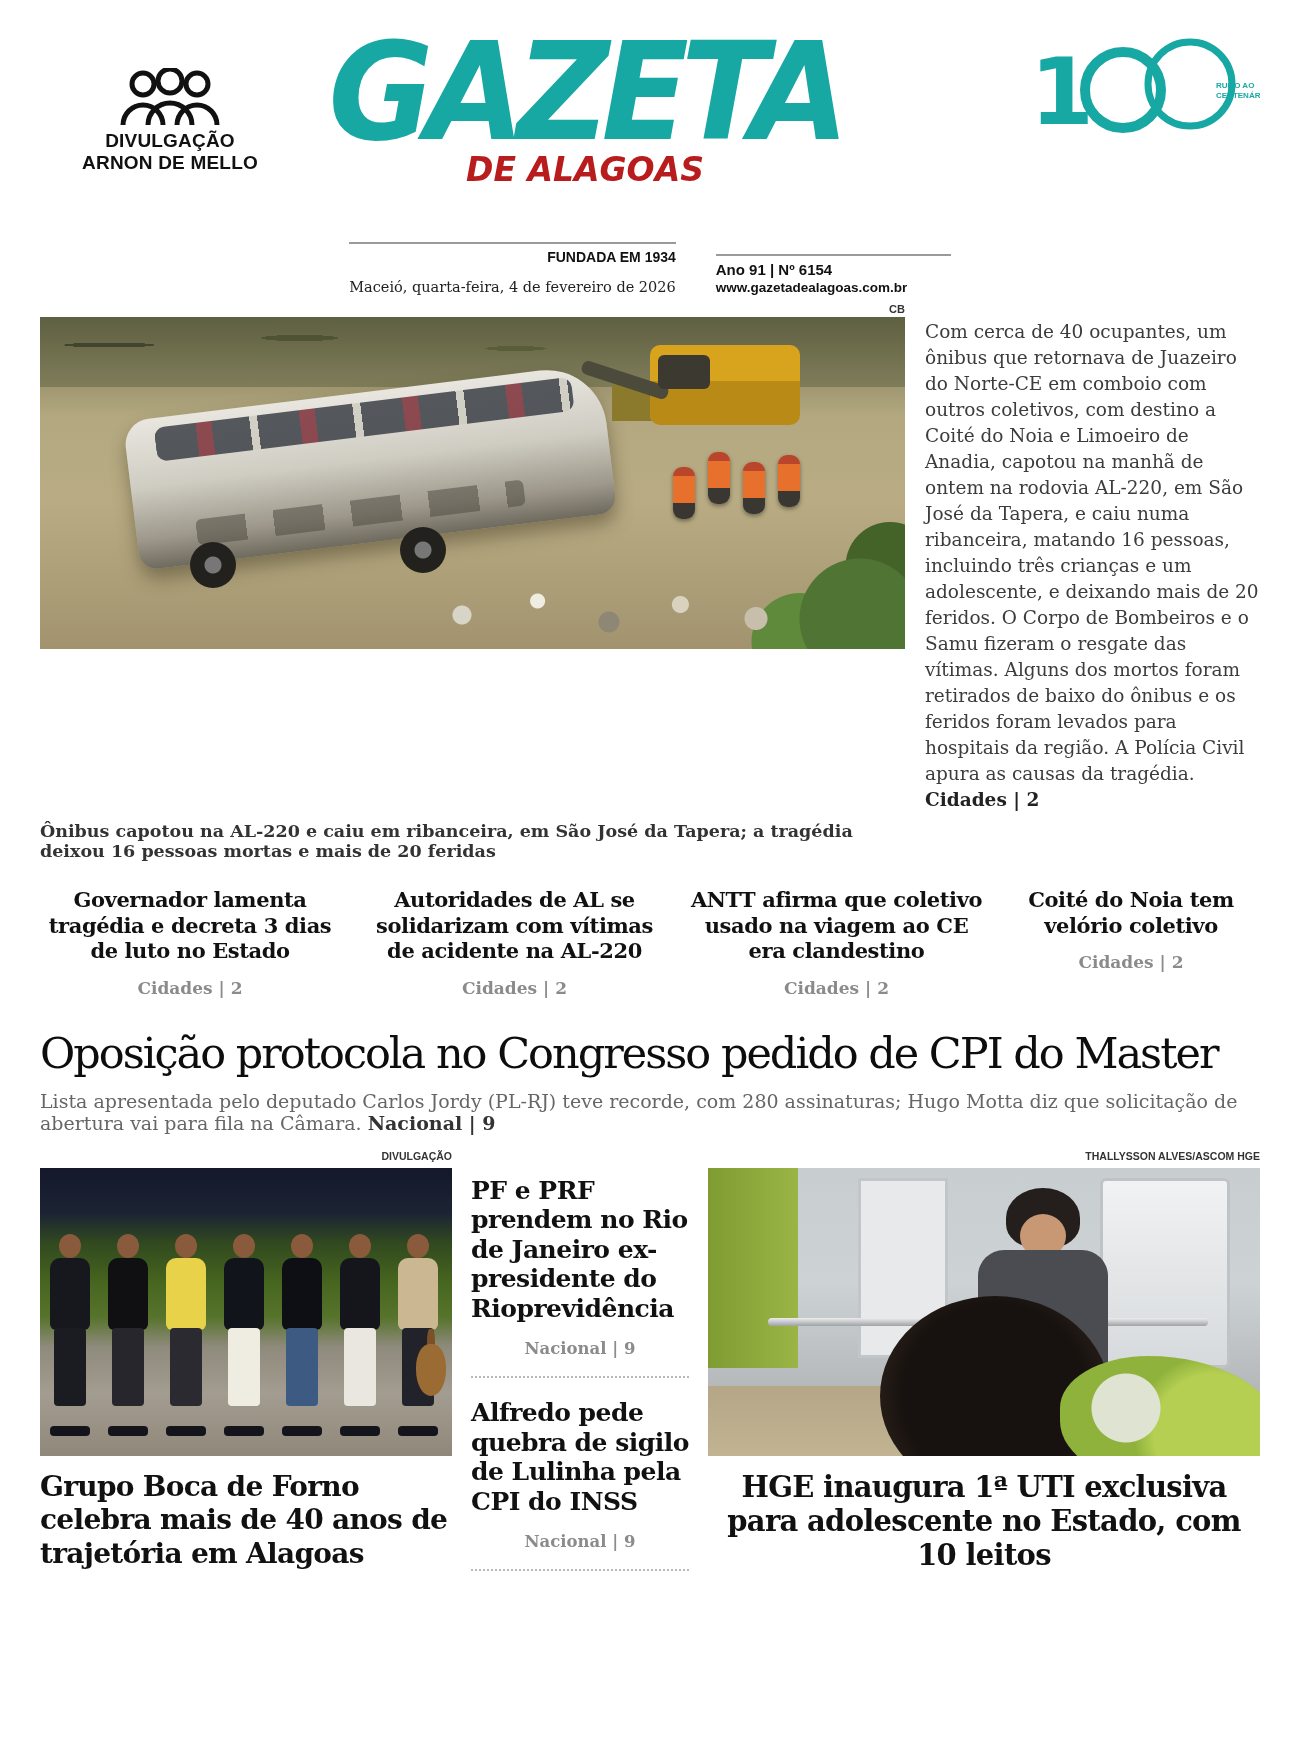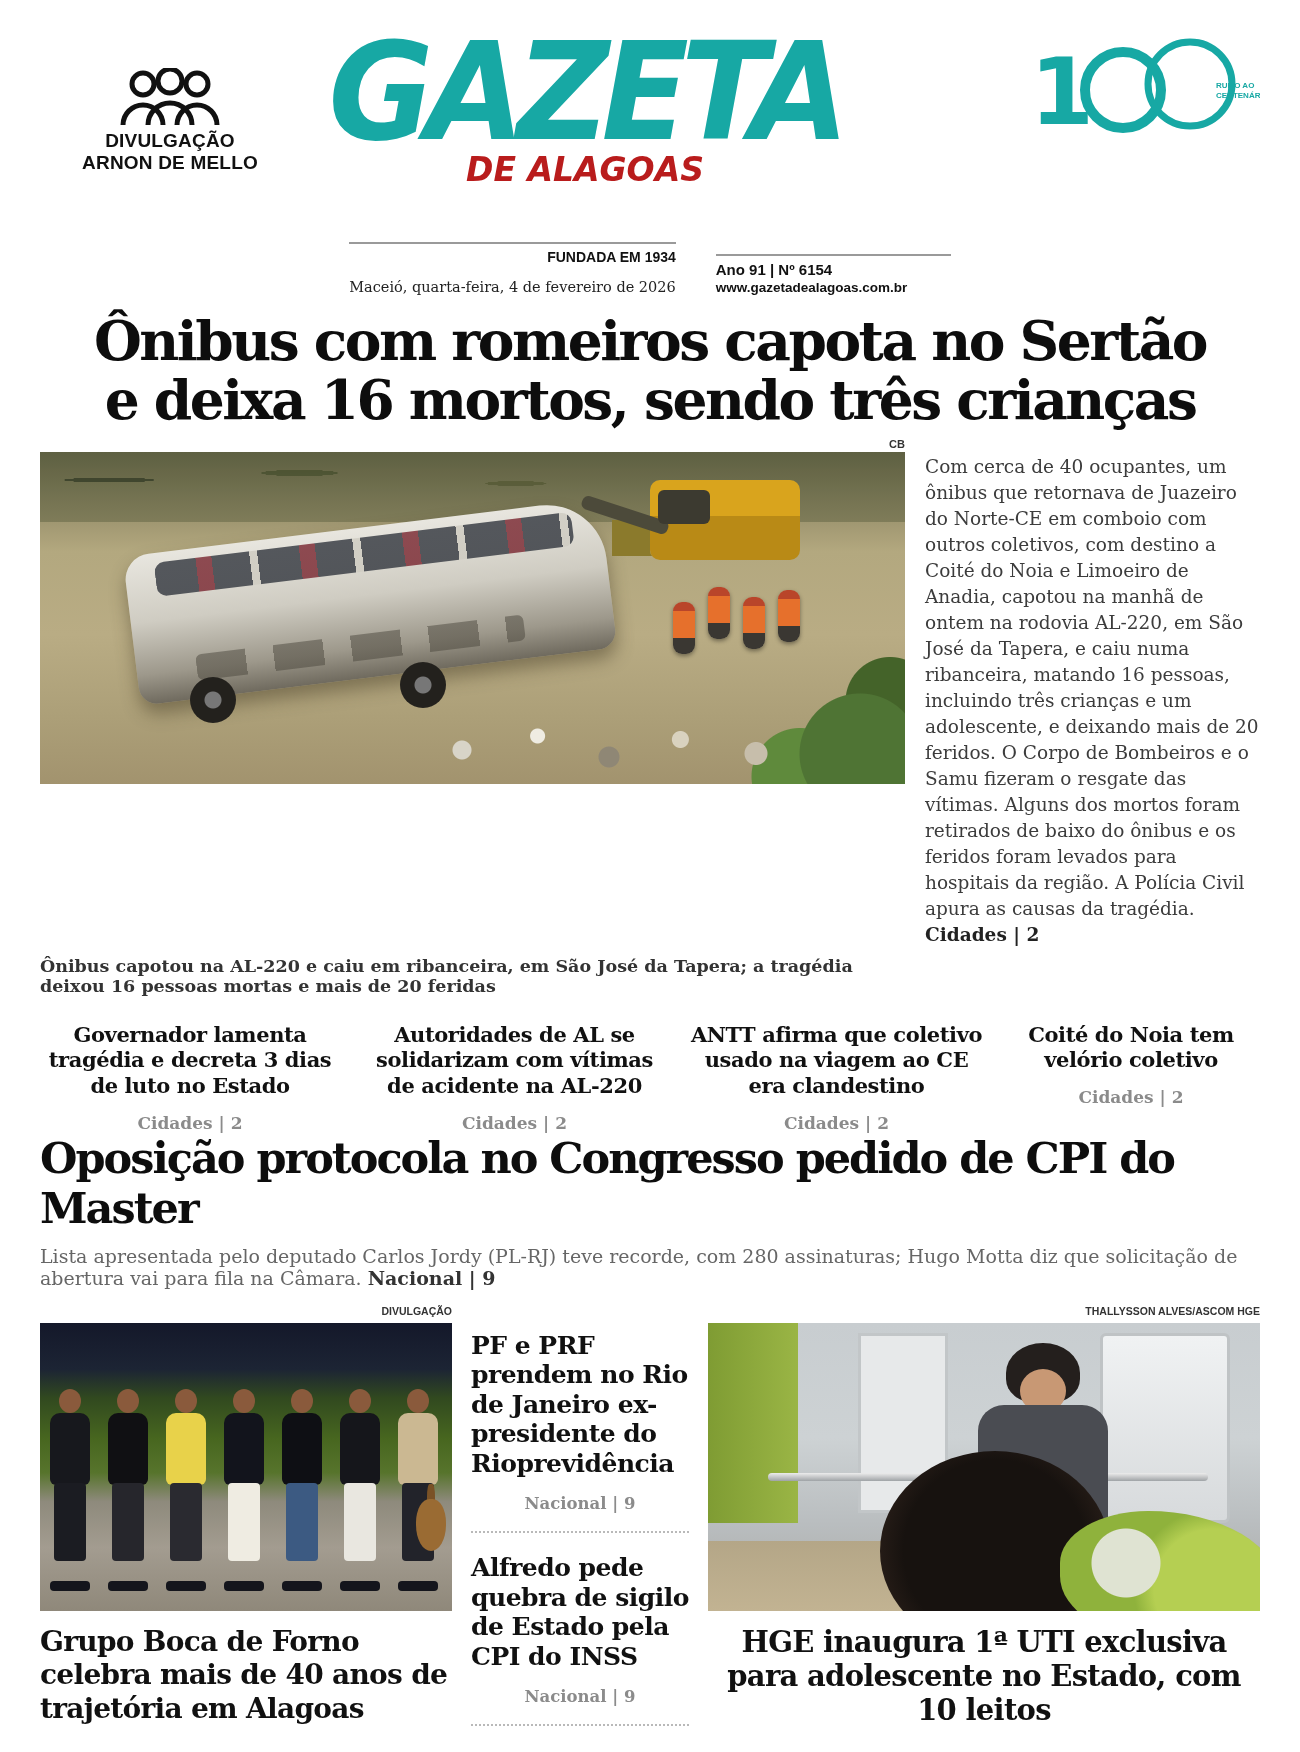--- a/index.html
+++ b/index.html
@@ -82,21 +82,21 @@
   .lead-body .pageref-inline { font-weight:bold; color:#222; }
   .lead-caption { font-weight:600; font-size:17.5px; color:#333; margin-top:8px; width:865px; }
 
   
   .subs { display:grid; grid-template-columns:300px 305px 295px 250px; gap:22px; margin-top:26px; }
   .sub { text-align:center; }
   .sub-title { font-weight:bold; font-size:21px; line-height:1.22; letter-spacing:-.4px; }
   .pageref { font-weight:bold; font-size:17px; color:#8b8b8b; margin-top:14px; text-align:center; }
 
   
-  .cpi-headline { font-weight:bold; font-size:43px; letter-spacing:-2px; color:#0d0d0d; }
+  .cpi-headline { font-weight:normal; font-size:43px; letter-spacing:-2px; margin-top:30px; color:#0d0d0d; }
   .cpi-deck { font-size:19px; color:#666; margin-top:12px; }
   .deck-ref { font-weight:bold; color:#333; }
 
   
   .middle { display:grid; grid-template-columns:412px 218px 552px; gap:19px; margin-top:16px; }
   .m-credit { font-family:"Liberation Sans", sans-serif; font-weight:bold; font-size:10.5px; color:#333; text-align:right; height:18px; }
   .m-photo { position:relative; width:100%; height:288px; overflow:hidden; }
   .boca-photo { background:linear-gradient(180deg,#14182a 0%, #1c2434 16%, #31491f 26%, #47661f 40%, #57742c 52%, #8e8a7c 62%, #a39c90 78%, #8f887a 100%); }
   .person { position:absolute; bottom:32px; width:44px; height:190px; }
   .person .head { position:absolute; top:0; left:11px; width:22px; height:24px; border-radius:50%; background:#8a5a3c; }
@@ -169,24 +169,20 @@
     <div class="dateline-col dl-left">
       <div class="founded">FUNDADA EM 1934</div>
       <div class="dateline">Maceió, quarta-feira, 4 de fevereiro de 2026</div>
     </div>
     <div class="dateline-col dl-right">
       <div class="edition">Ano 91 | Nº 6154</div>
       <div class="website">www.gazetadealagoas.com.br</div>
     </div>
   </div>
 
-  <h1 class="lead-headline">
-    <span>Ônibus com romeiros capota no Sertão</span><br>
-    <span>e deixa 16 mortos, sendo três crianças</span>
-  </h1>
 
   <div class="photo-credit" style="width:865px;">CB</div>
 
   <div class="lead-row">
     <div class="lead-photo">
       <div class="lp-trees"></div>
       <div class="lp-bus"></div>
       <div class="lp-wheel" style="left:150px; top:225px;"></div>
       <div class="lp-wheel" style="left:360px; top:210px;"></div>
       <div class="lp-exc"></div>
@@ -279,21 +275,21 @@
       <div class="boca-headline">Grupo Boca de Forno celebra mais de 40 anos de trajetória em Alagoas</div>
 
     </div>
 
     <div class="center-col">
       <div class="c-story">
         <div class="c-headline">PF e PRF prendem no Rio de Janeiro ex-presidente do Rioprevidência</div>
         <div class="c-ref">Nacional | 9</div>
       </div>
       <div class="c-story">
-        <div class="c-headline">Alfredo pede quebra de sigilo de Estado pela CPI do INSS</div>
+        <div class="c-headline">Alfredo pede quebra de sigilo de Lulinha pela CPI do INSS</div>
         <div class="c-ref">Nacional | 9</div>
       </div>
       <div class="c-story">
         
         
       </div>
     </div>
 
     <div class="m-col">
       <div class="m-credit">THALLYSSON ALVES/ASCOM HGE</div>

